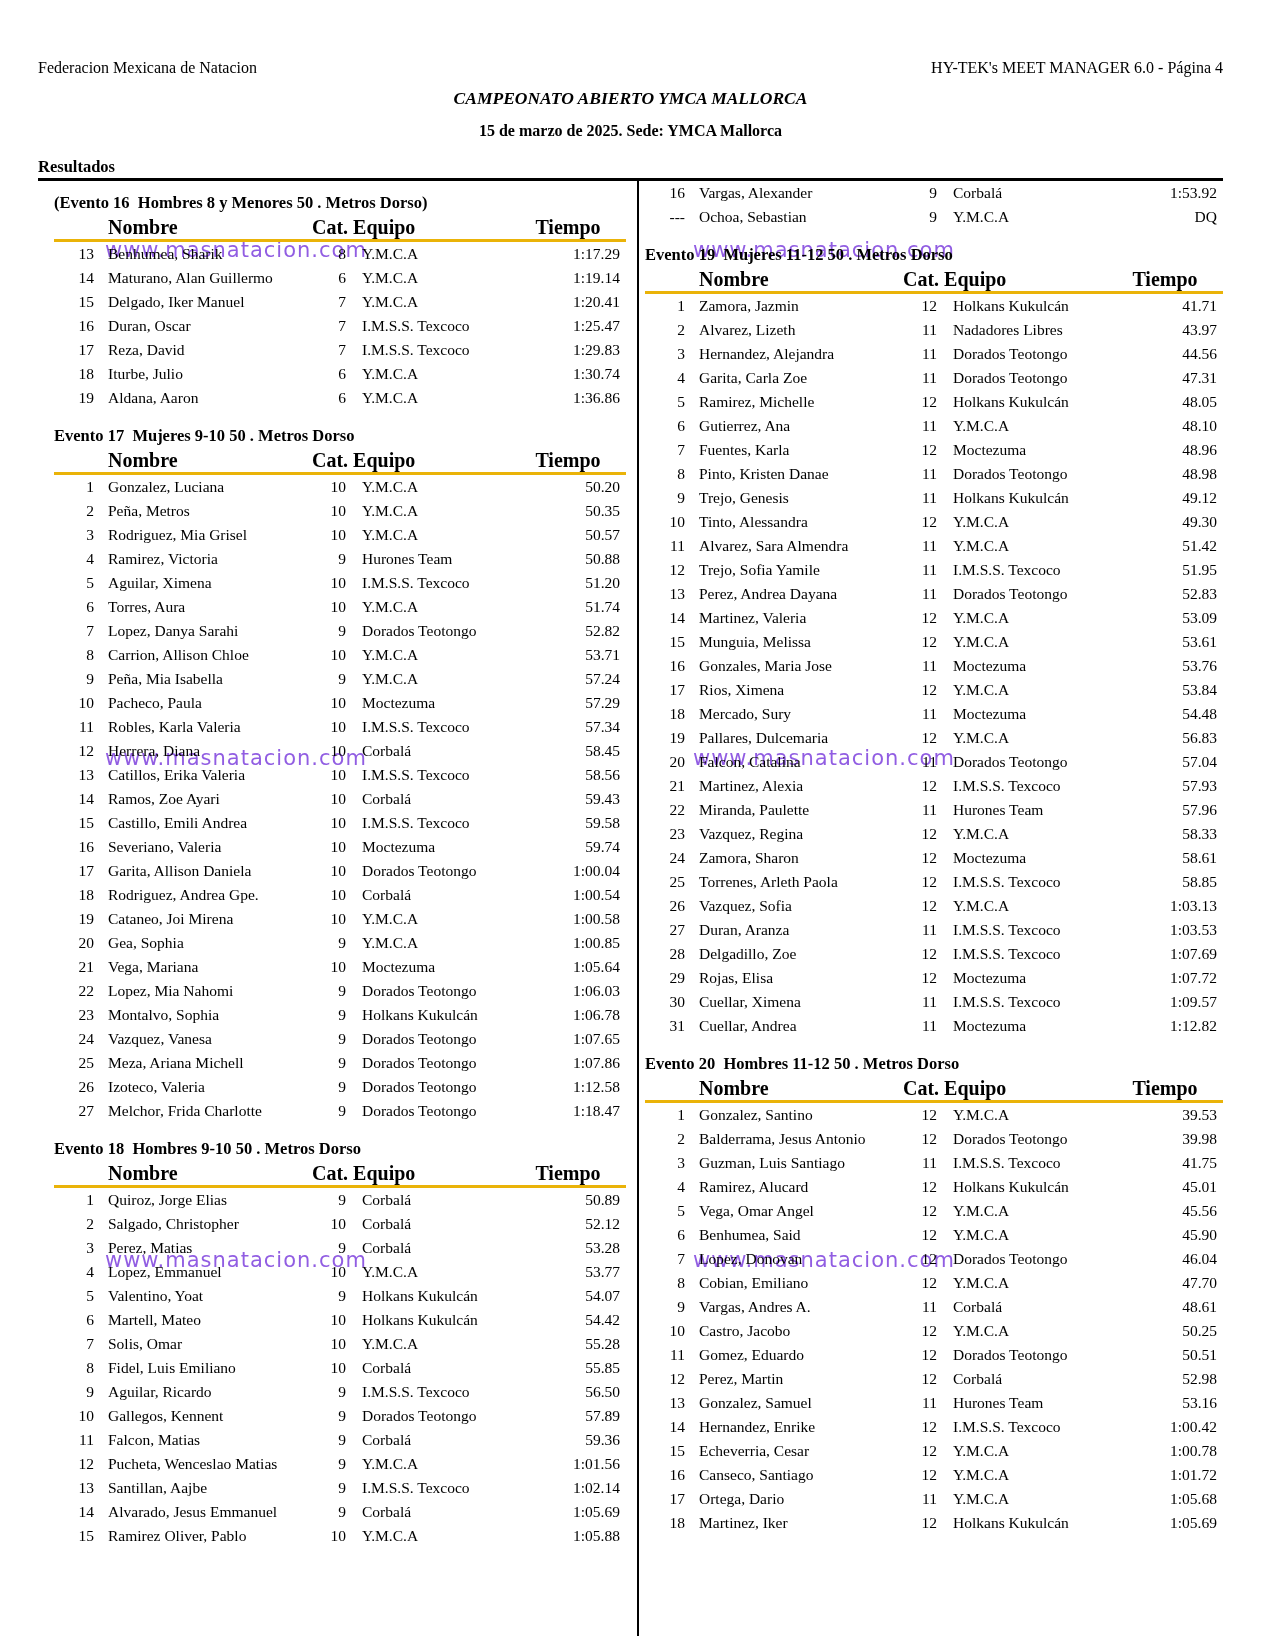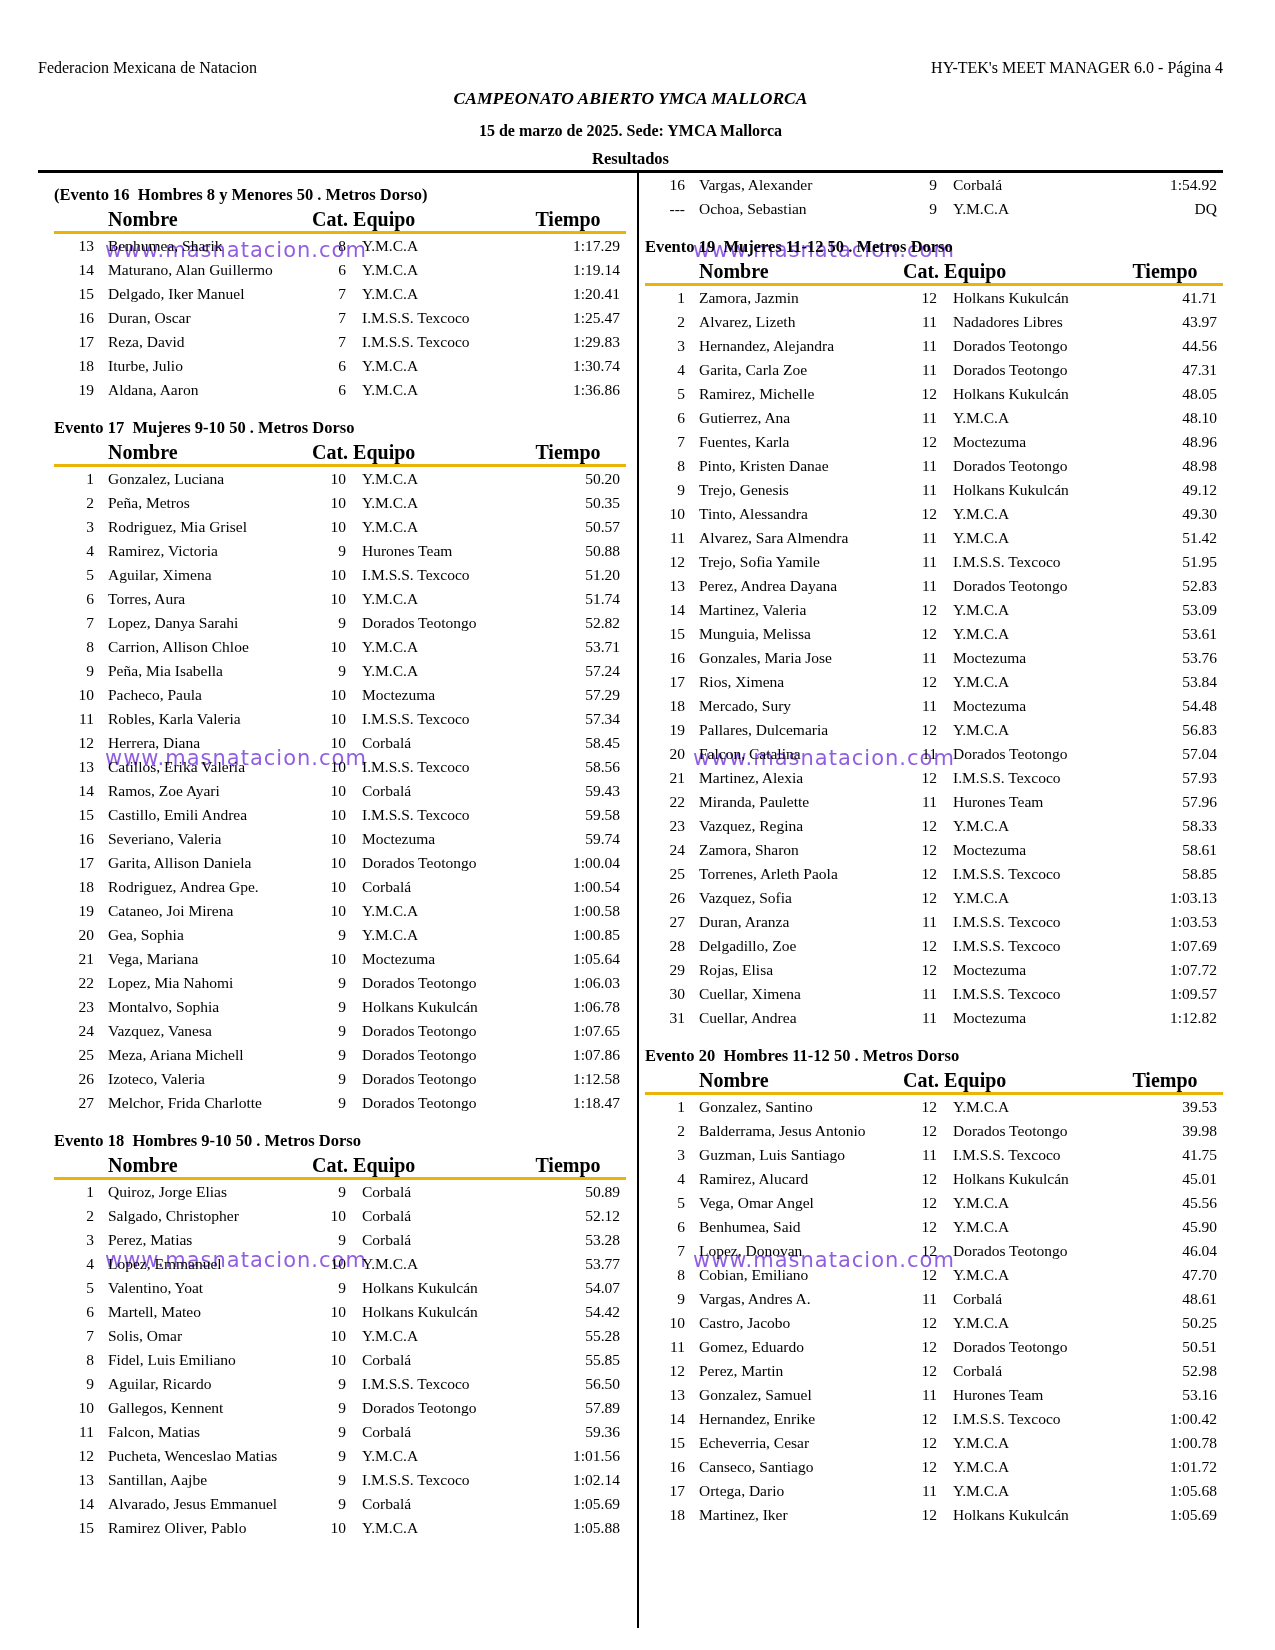--- a/index.html
+++ b/index.html
@@ -25,21 +25,21 @@
   .wm1{left:105px;top:238px;}
   .wm2{left:693px;top:238px;}
   .wm3{left:105px;top:746px;}
   .wm4{left:693px;top:746px;}
   .wm5{left:105px;top:1248px;}
   .wm6{left:693px;top:1248px;}
   
   .meta-row{display:flex;justify-content:space-between;font-size:16px;line-height:20px;text-align:right;}
   .title{ text-align:center;font-weight:bold;font-size:17.5px;line-height:22px;margin-top:9px;font-style:italic;}
   .subtitle{text-align:center;font-weight:bold;font-size:16px;line-height:21px;margin-top:11px;}
-  .section-label{text-align:center;font-weight:bold;font-size:16.5px;line-height:20px;margin-top:8px;}
+  .section-label{font-weight:bold;font-size:16.5px;line-height:20px;margin-top:16px;}
   .top-rule{border-top:3px solid #000;margin-top:1px;}
   
   .columns{position:relative;height:1455px;}
   .col{position:absolute;top:0;}
   .col.left{left:16px;width:572px;font-family:Liberation Serif, serif;}
   .col.right{left:607px;width:578px;}
   .divider{position:absolute;left:599px;top:0;width:2px;height:1455px;background:#000;}
   
   .event-title{
     font-weight:bold;font-size:16.5px;line-height:24px;height:24px;
@@ -471,21 +471,21 @@
       <div class="divider"></div>
       <div class="col right" id="col-right">
           <section class="event">
 
     <div class="rows">
               <div class="row">
     <span class="c-rank">16</span>
     <span class="c-name">Vargas, Alexander</span>
     <span class="c-cat">9</span>
     <span class="c-team">Corbalá</span>
-    <span class="c-time">1:54.92</span>
+    <span class="c-time">1:53.92</span>
   </div>
               <div class="row">
     <span class="c-rank">---</span>
     <span class="c-name">Ochoa, Sebastian</span>
     <span class="c-cat">9</span>
     <span class="c-team">Y.M.C.A</span>
     <span class="c-time">DQ</span>
   </div>
             </div>
   </section>

